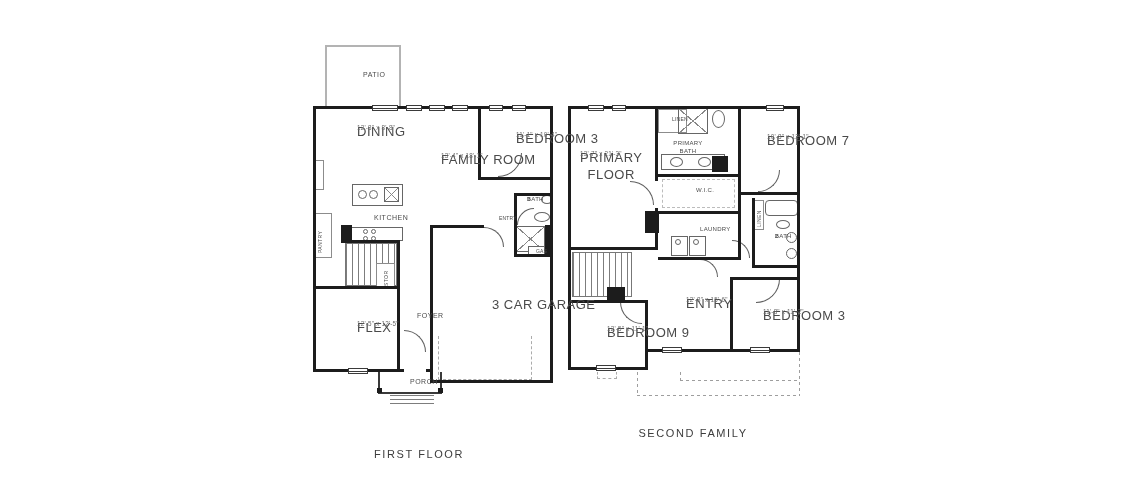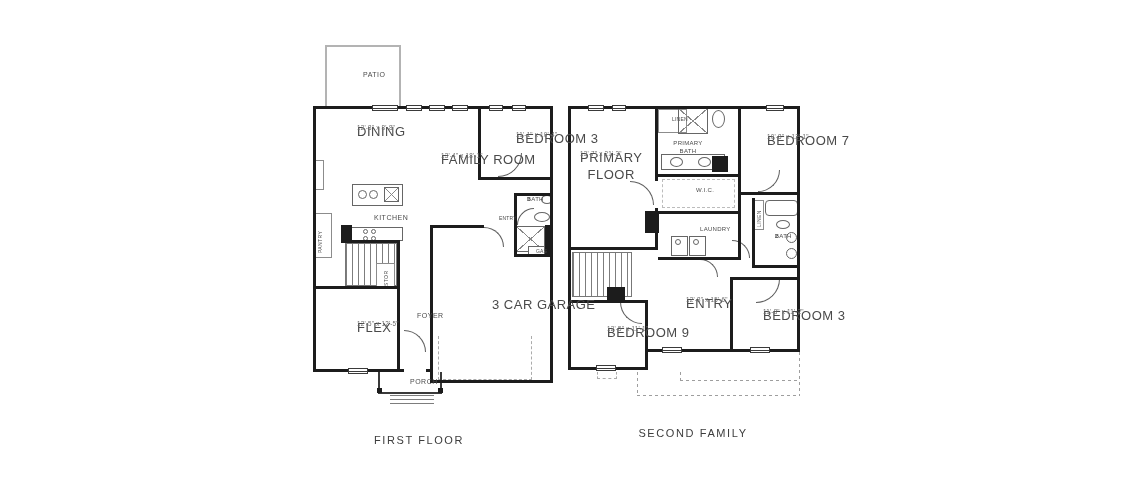--- a/index.html
+++ b/index.html
@@ -153,21 +153,21 @@
     </div>
     <div class="lbl md" style="left:417px;top:311px;">
       <span class="rn">FOYER</span>
     </div>
     <div class="lbl" style="left:492px;top:297px;">
       <span class="rn">3 CAR GARAGE</span>
     </div>
     <div class="lbl md" style="left:410px;top:377px;">
       <span class="rn">PORCH</span>
     </div>
-    <div class="caption" style="left:419px;top:434px;">FIRST FLOOR</div>
+    <div class="caption" style="left:419px;top:448px;">FIRST FLOOR</div>
   </div>
 
   <div style="left:0;top:0;width:1126px;height:491px;">
 
     <div class="w" style="left:568px;top:106px;width:232px;height:3px;"></div>
     <div class="w" style="left:568px;top:106px;width:3px;height:264px;"></div>
     <div class="w" style="left:797px;top:106px;width:3px;height:246px;"></div>
     <div class="w" style="left:645px;top:349px;width:155px;height:3px;"></div>
     <div class="w" style="left:568px;top:367px;width:80px;height:3px;"></div>
     <div class="w" style="left:645px;top:300px;width:3px;height:70px;"></div>

